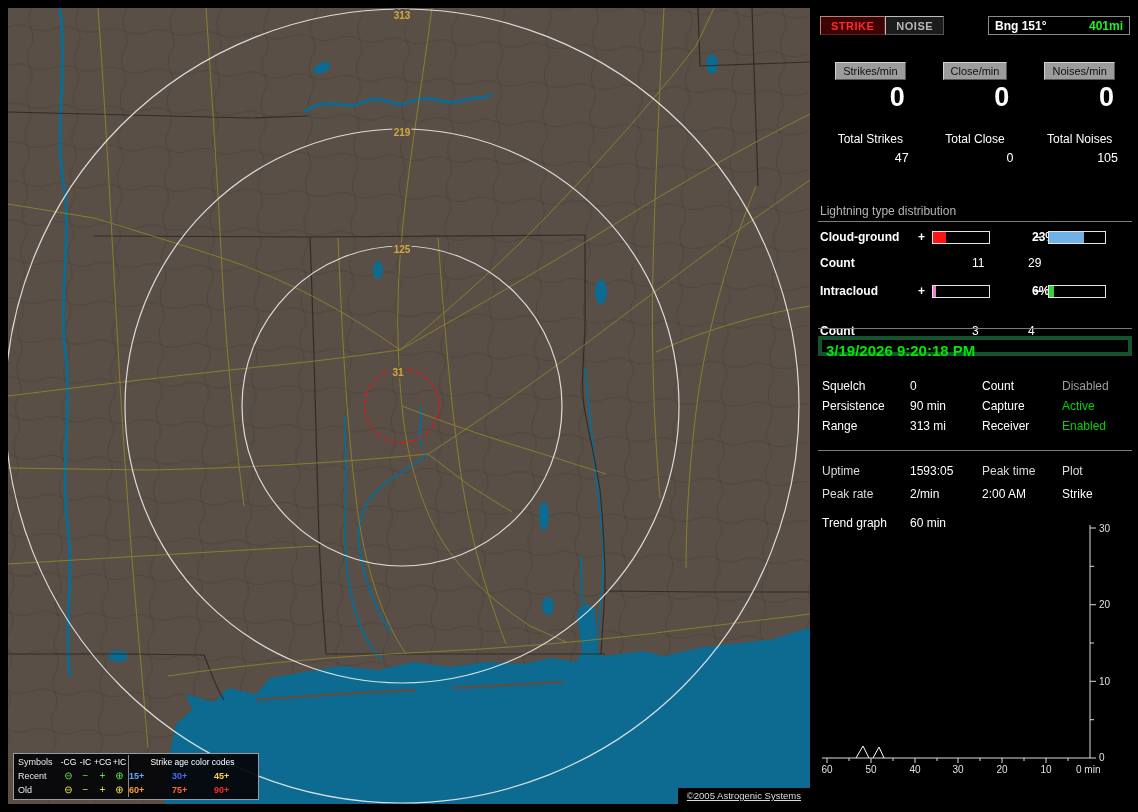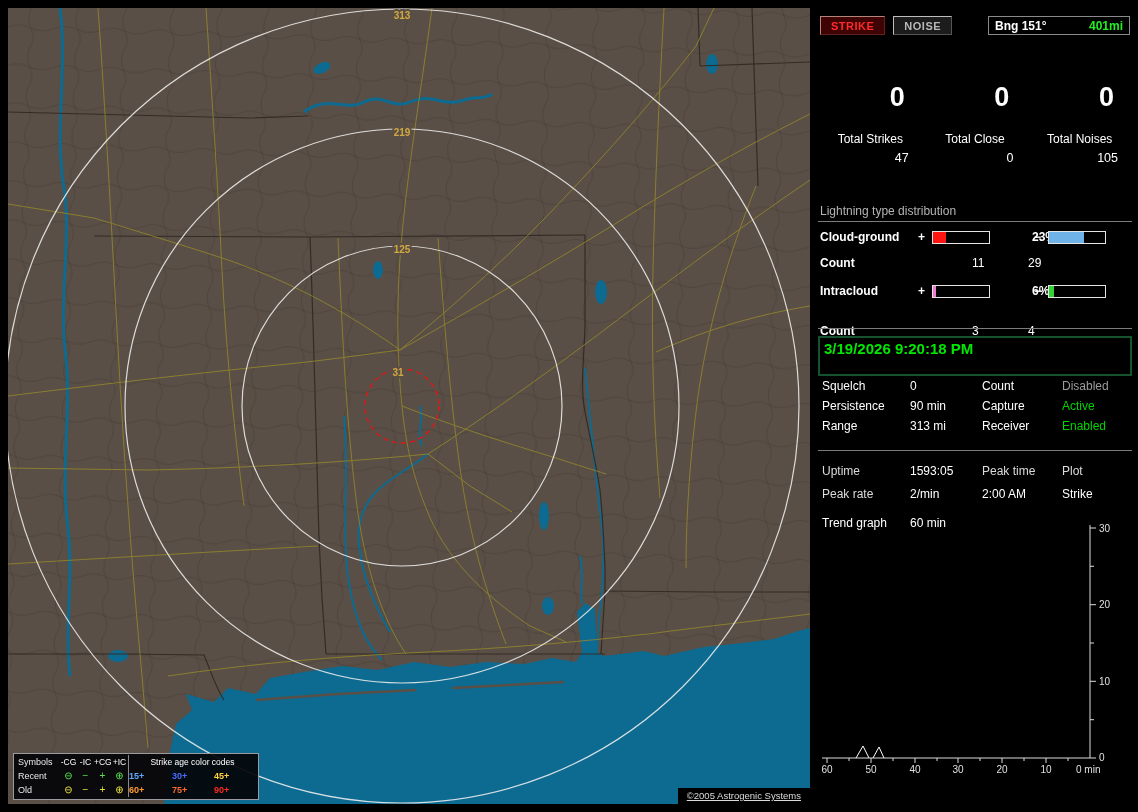--- a/index.html
+++ b/index.html
@@ -25,21 +25,21 @@
              font-size:9.5px;padding:2px 9px 3px 9px;text-decoration:underline;}
 
   
   .panel{position:absolute;left:818px;top:8px;width:314px;height:796px;background:#000;}
   .sec{position:absolute;left:0;width:314px;}
 
   .controls{top:8px;display:flex;align-items:center;padding:0 2px;box-sizing:border-box;}
   .btn{height:19px;font-family:"Liberation Sans",sans-serif;font-size:11px;font-weight:bold;
        letter-spacing:.5px;cursor:pointer;padding:0 10px;}
   .btn-strike{background:#3f0303;color:#ff2a2a;border:1px solid;border-color:#b0867c #5e2020 #5e2020 #b0867c;}
-  .btn-noise{background:#1c1c1c;color:#b8b8b8;border:1px solid;border-color:#bdbdbd #555 #555 #bdbdbd;margin-left:8px;}
+  .btn-noise{background:#1c1c1c;color:#b8b8b8;border:1px solid;border-color:#bdbdbd #555 #555 #bdbdbd;}
   .bng-box{margin-left:auto;width:142px;height:19px;border:1px solid #8a8a8a;
            display:flex;align-items:center;justify-content:space-between;
            padding:0 6px;box-sizing:border-box;font-size:12px;font-weight:bold;}
   .bng-box .rng{color:#22ef22;}
 
   .chips{top:54px;display:grid;grid-template-columns:repeat(3,1fr);justify-items:center;}
   .chip{background:#9c9c9c;color:#101010;font-size:11px;padding:2px 7px;
         border:1px solid;border-color:#d2d2d2 #565656 #565656 #d2d2d2;}
 
   .zeros{top:74px;display:grid;grid-template-columns:repeat(3,1fr);}
@@ -60,21 +60,21 @@
   .distrow .sign{font-weight:bold;text-align:left;}
   .bar{width:56px;height:11px;border:1px solid #e4e4e4;background:#000;display:inline-block;overflow:hidden;}
   .bar-fill{display:block;height:100%;}
   .pct{font-weight:bold;padding-left:4px;margin-left:36px;}
 
   .countrow{position:relative;font-size:12px;height:14px;}
   .cr1{top:248px;} .cr2{top:302px;}
   .countrow .c0{position:absolute;left:2px;font-weight:bold;} .countrow .c1{position:absolute;left:106px;margin-left:48px;}
   .countrow .c2{position:absolute;left:210px;}
 
-  .datebox{top:328px;height:40px;border:2px solid #14532d;box-sizing:border-box;
+  .datebox{top:328px;height:20px;border:4px solid #14532d;box-sizing:border-box;
            line-height:22px;padding-left:4px;font-size:15px;font-weight:bold;color:#00e800;}
 
   .settings{top:368px;display:grid;grid-template-columns:88px 72px 80px auto;
             font-size:12px;line-height:20px;padding-left:4px;box-sizing:border-box;}
   .stats{top:452px;display:grid;grid-template-columns:88px 72px 80px auto;
          font-size:12px;line-height:23px;padding-left:4px;box-sizing:border-box;}
   .stats .lab{color:#dcdcdc;}
   .trend{top:508px;display:grid;grid-template-columns:88px auto;font-size:12px;padding-left:4px;box-sizing:border-box;}
 
   .graph{top:511px;left:4px;width:306px;height:268px;}
@@ -206,20 +206,25 @@
 
   <div class="sec controls">
     <button class="btn btn-strike">STRIKE</button>
     <button class="btn btn-noise">NOISE</button>
     <div class="bng-box">
       <span>Bng 151°</span>
       <span class="rng">401mi</span>
     </div>
   </div>
 
+  <div class="sec chips">
+    <span class="chip">Strikes/min</span>
+    <span class="chip">Close/min</span>
+    <span class="chip">Noises/min</span>
+  </div>
 
   <div class="sec zeros">
     <span>0</span>
     <span>0</span>
     <span>0</span>
   </div>
 
   <div class="sec tlabels">
     <span>Total Strikes</span>
     <span>Total Close</span>

